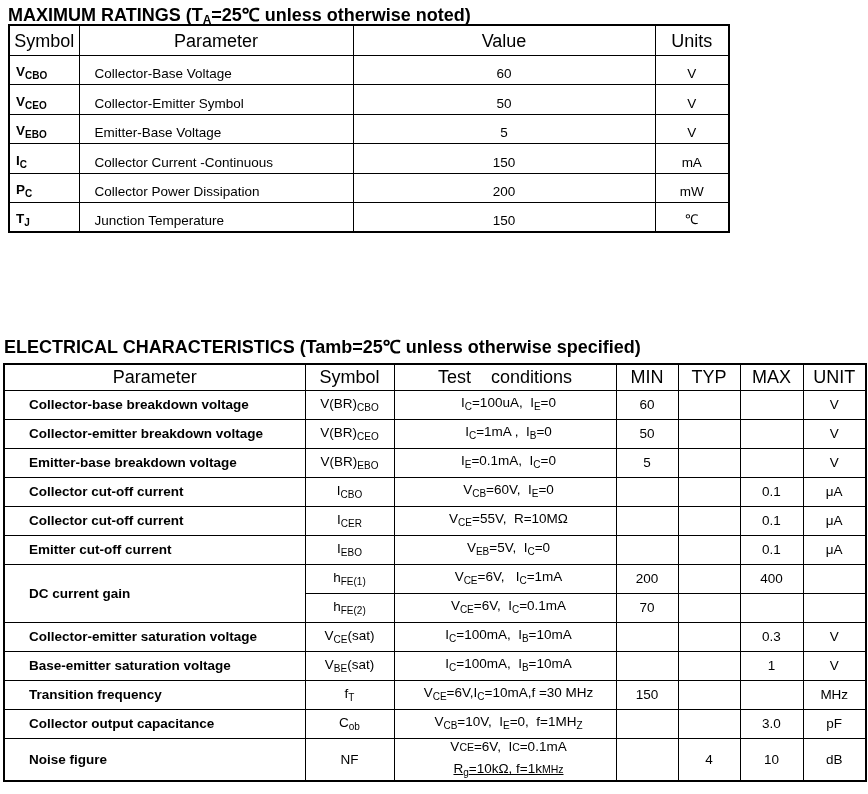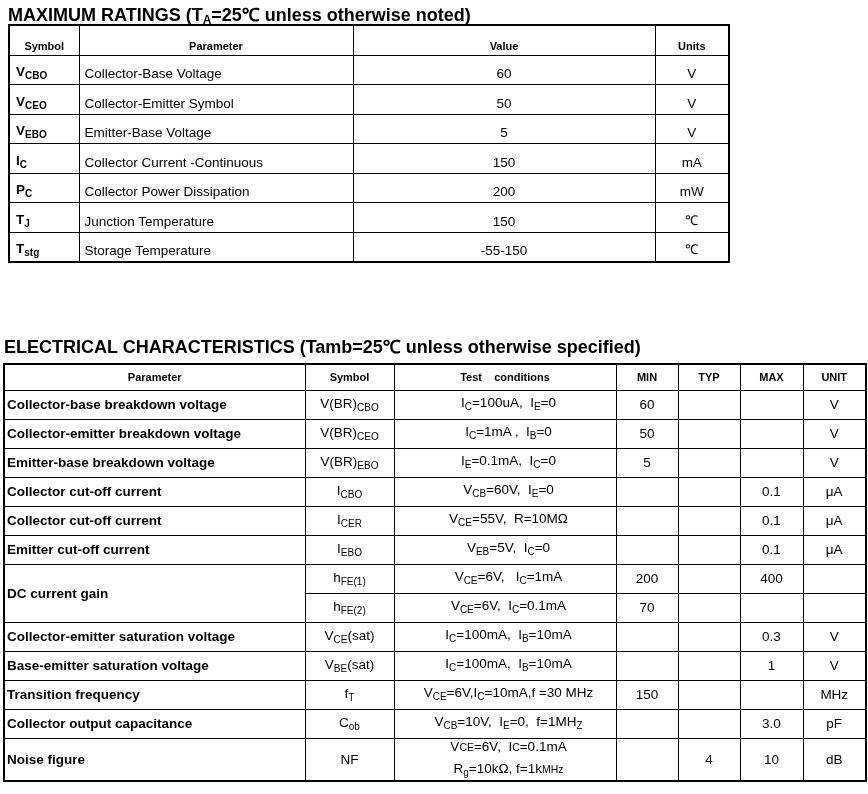--- a/index.html
+++ b/index.html
@@ -14,48 +14,48 @@
   }
   #title1{left:8px;top:2px;text-align:right;}
   #title2{left:4px;top:334px;}
   .doc-title .sub{font-size:12px;vertical-align:-3px;font-weight:bold;}
 
   table{
     border-collapse:collapse;table-layout:fixed;position:absolute;
     background:#ffffff;border:2px solid #000;
   }
   th,td{border:1px solid #000;overflow:hidden;}
-  th{font-weight:bold;text-align:center;font-size:11px;white-space:pre;}
+  th{font-weight:normal;text-align:center;font-size:18px;white-space:pre;}
   td{font-size:13.5px;}
 
   .sub{font-size:10px;vertical-align:-3px;}
   .sm{font-size:10.5px;}
 
   
   #table1{left:8px;top:24px;width:720px;}
   #table1 thead tr{height:30px;}
   #table1 tbody tr{height:29.5px;}
   #table1 th,#table1 td{vertical-align:bottom;padding:0 0 3px 0;}
   #table1 td.c-symbol{text-align:left;padding-left:6px;font-weight:bold;}
-  #table1 td.c-parameter{text-align:left;padding-left:5px;}
+  #table1 td.c-parameter{text-align:left;padding-left:15px;}
   #table1 td.c-value,#table1 td.c-units{text-align:center;}
 
   
   #table2{left:3px;top:363px;width:862px;}
   #table2 thead tr{height:26px;}
   #table2 tbody tr{height:29px;}
   #table2 tbody tr.tall{height:38px;}
   #table2 th{vertical-align:middle;}
   #table2 td{vertical-align:middle;padding:0;}
-  #table2 td.c-param{font-weight:bold;text-align:left;padding-left:2px;}
+  #table2 td.c-param{font-weight:bold;text-align:left;padding-left:24px;}
   #table2 td.c-symbol{text-align:center;}
   #table2 td.c-cond{text-align:center;padding-left:7px;}
   #table2 td.c-min,#table2 td.c-typ,#table2 td.c-max,#table2 td.c-unit{text-align:center;}
   .cond-line{white-space:pre;line-height:1.25;}
-  .cond-line + .cond-line{margin-top:6px;}
+  .cond-line + .cond-line{margin-top:6px;text-decoration:underline;}
 </style>
 </head>
 <body>
 
 <div id="title1" class="doc-title"><span>MAXIMUM RATINGS (T</span><span class="sub">A</span><span>=25℃ unless otherwise noted)</span></div>
 
 <table id="table1">
   <colgroup>
     <col style="width:70px">
       <col style="width:274px">
@@ -98,26 +98,20 @@
       <tr>
         <td class="c-symbol"><span>P</span><span class="sub">C</span></td>
         <td class="c-parameter">Collector Power Dissipation</td>
         <td class="c-value">200</td>
         <td class="c-units">mW</td>
       </tr>
       <tr>
         <td class="c-symbol"><span>T</span><span class="sub">J</span></td>
         <td class="c-parameter">Junction Temperature</td>
         <td class="c-value">150</td>
-        <td class="c-units">℃</td>
-      </tr>
-      <tr>
-        <td class="c-symbol"><span>T</span><span class="sub">stg</span></td>
-        <td class="c-parameter">Storage Temperature</td>
-        <td class="c-value">-55-150</td>
         <td class="c-units">℃</td>
       </tr>
     </tbody>
 </table>
 
 <div id="title2" class="doc-title">ELECTRICAL CHARACTERISTICS (Tamb=25℃ unless otherwise specified)</div>
 
 <table id="table2">
   <colgroup>
     <col style="width:301px">

